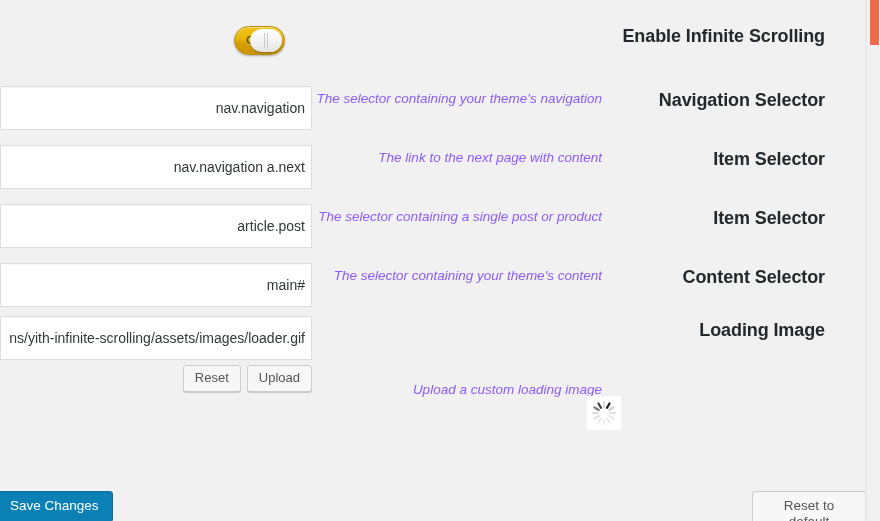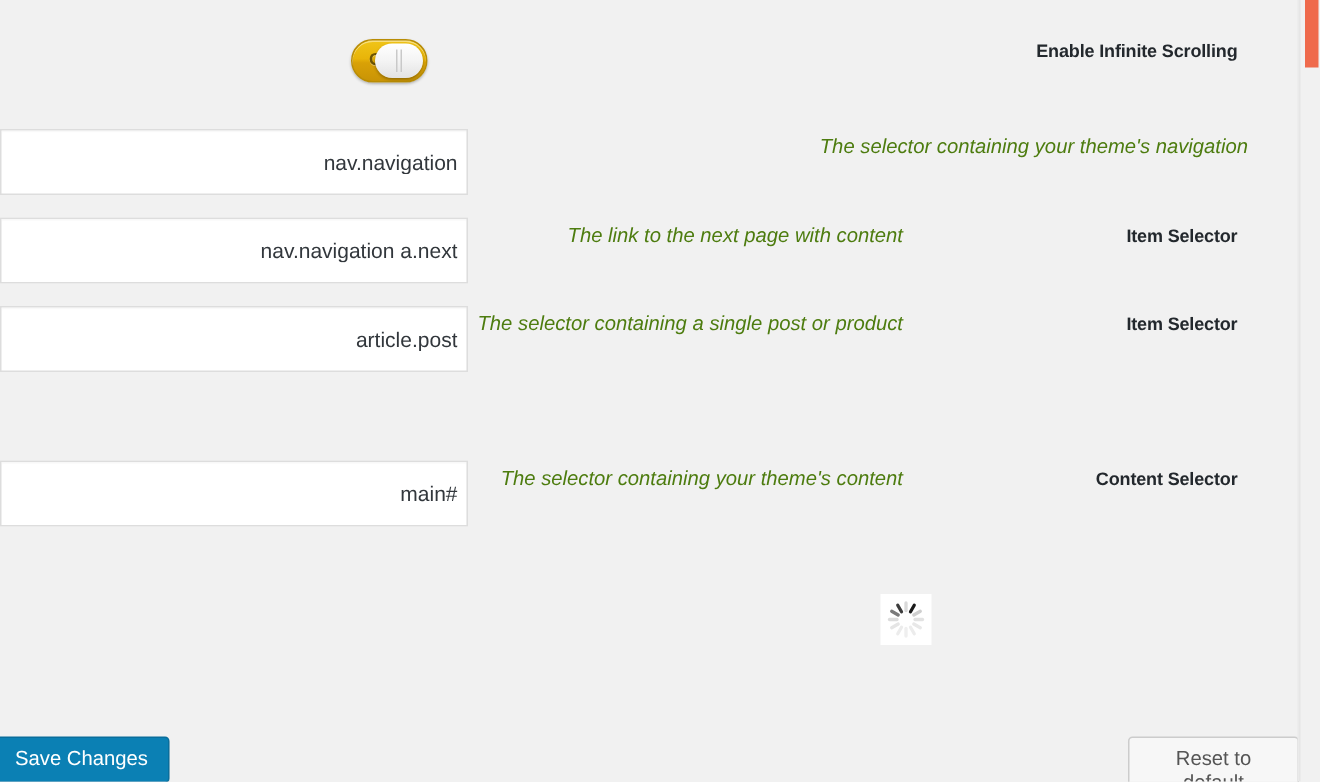--- a/index.html
+++ b/index.html
@@ -53,31 +53,31 @@
   .col-label {
     width: 230px;
     flex: 0 0 230px;
     text-align: right;
     padding-right: 27px;
     box-sizing: border-box;
     padding-top: 3px;
   }
 
   .field-label {
-    font-size: 12px;
+    font-size: 18px;
     font-weight: bold;
     color: #23282d;
     letter-spacing: -0.1px;
     line-height: 1.25;
   }
 
   .field-desc {
     font-size: 13.5px;
     font-style: italic;
-    color: #4d7c0f;
+    color: #8b5cf6;
     line-height: 1.3;
     white-space: nowrap;
   }
 
   
   .text-input {
     width: 312px;
     height: 44px;
     box-sizing: border-box;
     border: 1px solid #ddd;
@@ -261,20 +261,23 @@
     </div>
   </div>
 
   <div class="row" style="top:86px;">
     <div class="col-field">
       <input class="text-input" type="text" value="nav.navigation" style="">
     </div>
     <div class="col-desc">
       <span class="field-desc">The selector containing your theme's navigation</span>
     </div>
+    <div class="col-label">
+      <span class="field-label">Navigation Selector</span>
+    </div>
   </div>
 
   <div class="row" style="top:145px;justify-content:space-between;">
     <div class="col-field">
       <input class="text-input" type="text" value="nav.navigation a.next" style="">
     </div>
     <div class="col-desc">
       <span class="field-desc">The link to the next page with content</span>
     </div>
     <div class="col-label">
@@ -287,32 +290,47 @@
       <input class="text-input" type="text" value="article.post" style="">
     </div>
     <div class="col-desc">
       <span class="field-desc">The selector containing a single post or product</span>
     </div>
     <div class="col-label">
       <span class="field-label">Item Selector</span>
     </div>
   </div>
 
-  <div class="row" style="top:263px;margin-top:44px;">
+  <div class="row" style="top:263px;">
     <div class="col-field">
       <input class="text-input" type="text" value="main#" style="">
     </div>
     <div class="col-desc">
       <span class="field-desc">The selector containing your theme's content</span>
     </div>
     <div class="col-label">
       <span class="field-label">Content Selector</span>
     </div>
   </div>
 
+  <div class="row" style="top:316px;">
+    <div class="col-field">
+      <input class="text-input" type="text" value="ns/yith-infinite-scrolling/assets/images/loader.gif" style="">
+      <div class="btn-row">
+        <button class="btn-sm">Reset</button>
+        <button class="btn-sm">Upload</button>
+      </div>
+    </div>
+    <div class="col-desc" style="padding-top:64px;">
+      <span class="field-desc">Upload a custom loading image</span>
+    </div>
+    <div class="col-label">
+      <span class="field-label">Loading Image</span>
+    </div>
+  </div>
 
   <div class="loader-preview">
     <svg width="34" height="34" viewBox="0 0 34 34">
       <g stroke-linecap="round" stroke-width="2.2" transform="translate(17,17)">
         <line x1="0" y1="-11" x2="0" y2="-6" stroke="#d9d9d9" transform="rotate(0)"></line>
         <line x1="0" y1="-11" x2="0" y2="-6" stroke="#1a1a1a" transform="rotate(30)"></line>
         <line x1="0" y1="-11" x2="0" y2="-6" stroke="#cfcfcf" transform="rotate(60)"></line>
         <line x1="0" y1="-11" x2="0" y2="-6" stroke="#e2e2e2" transform="rotate(90)"></line>
         <line x1="0" y1="-11" x2="0" y2="-6" stroke="#e8e8e8" transform="rotate(120)"></line>
         <line x1="0" y1="-11" x2="0" y2="-6" stroke="#ececec" transform="rotate(150)"></line>

